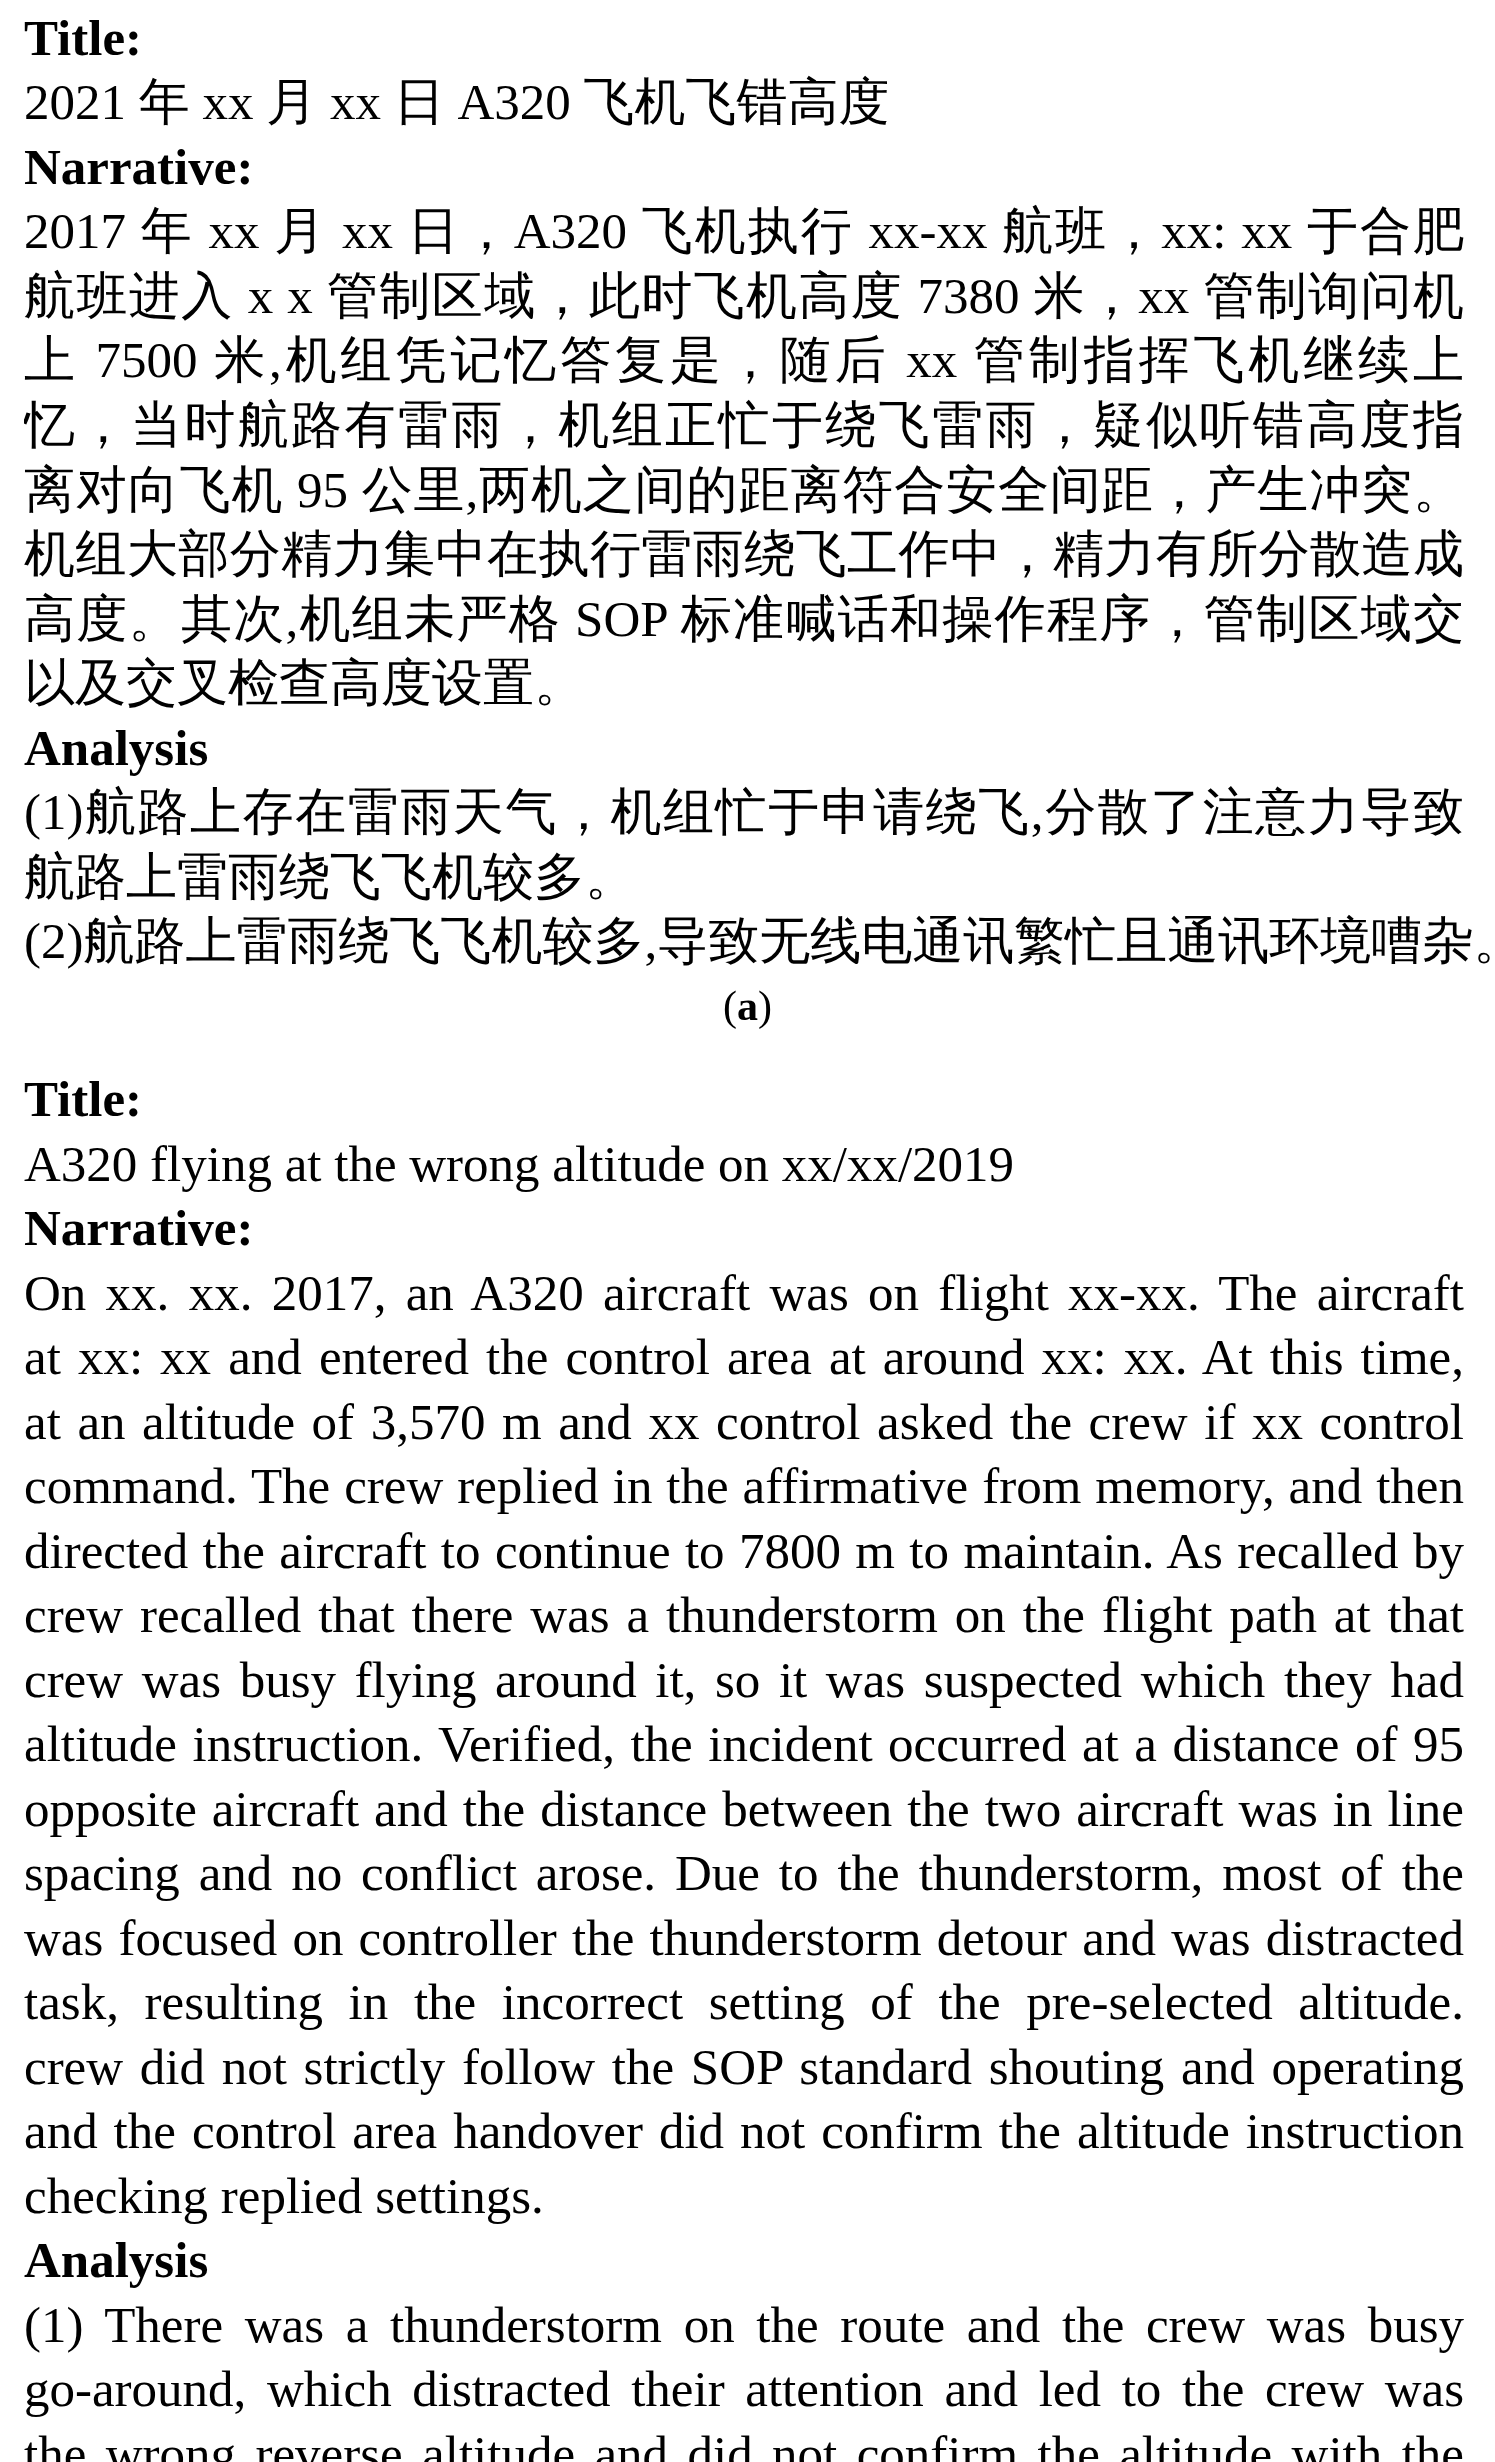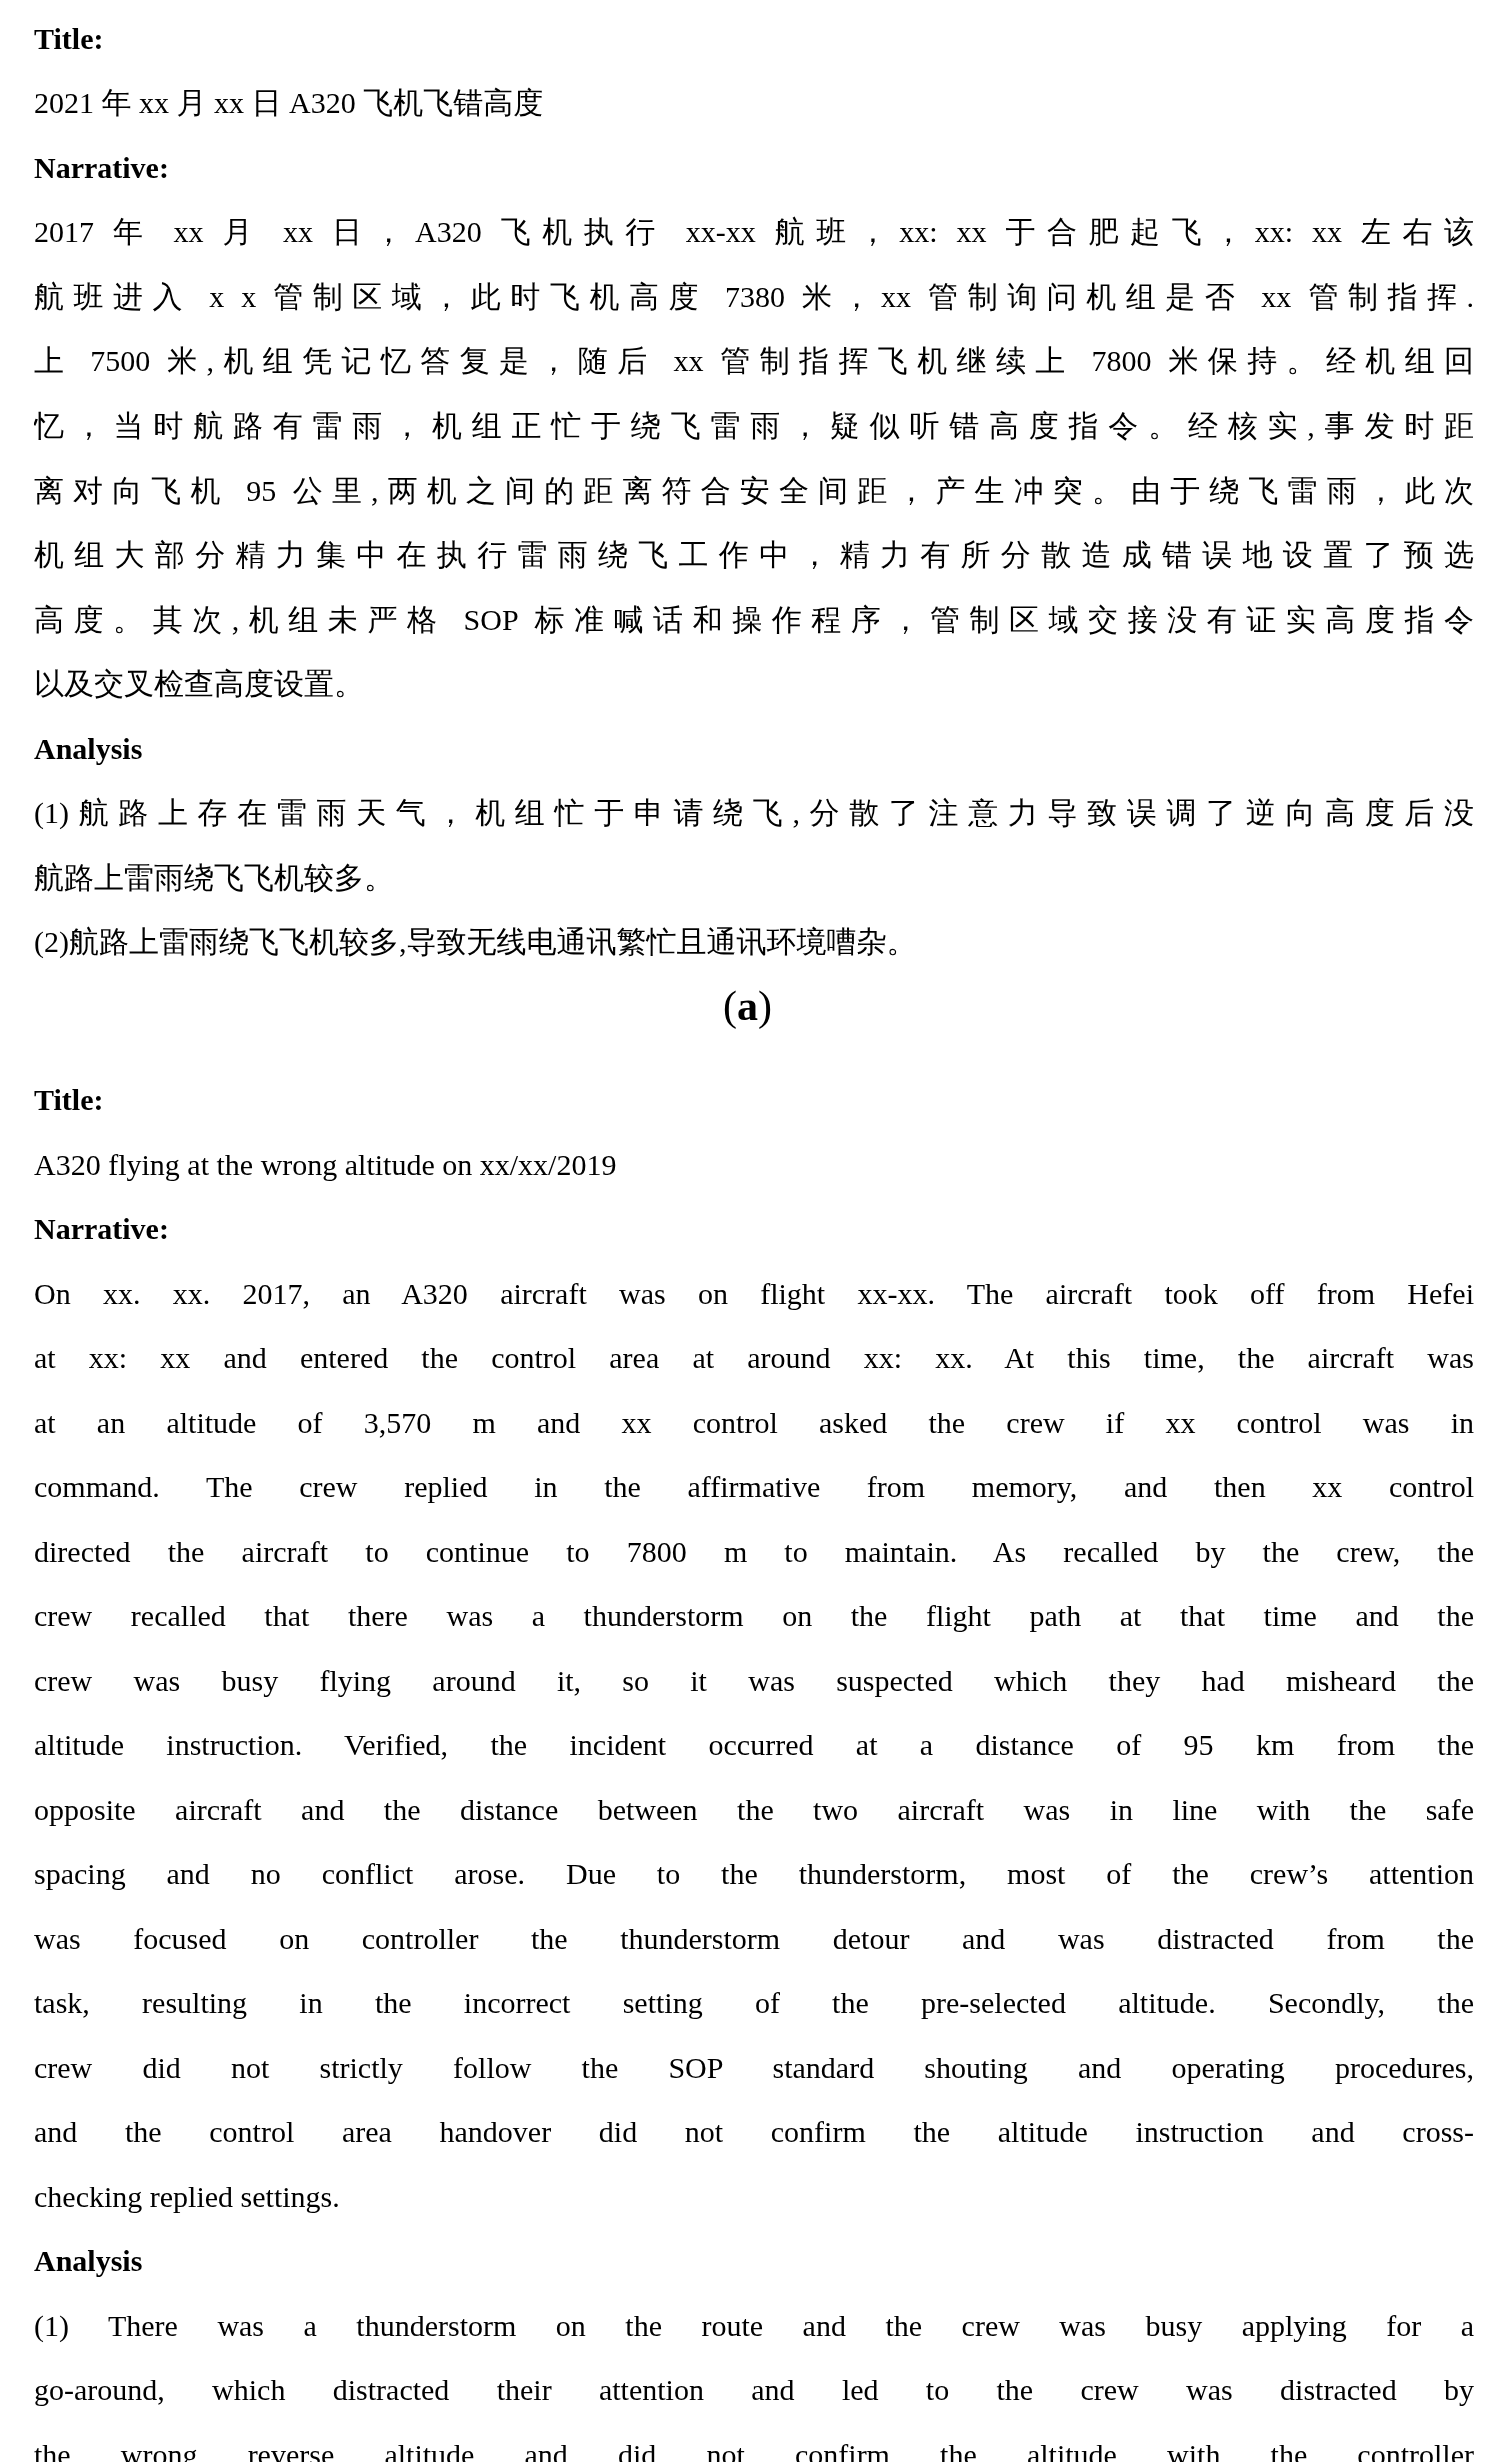--- a/index.html
+++ b/index.html
@@ -10,25 +10,25 @@
   body {
     width: 1495px;
     height: 2744px;
     position: relative;
     overflow: hidden;
     color: #000000;
     font-family: "Liberation Serif", "DejaVu Serif", serif;
   }
   .line {
     position: absolute;
-    left: 34px;
+    left: 24px;
     width: 1440px;
     height: 65px;
     line-height: 65px;
-    font-size: 30px;
+    font-size: 51px;
     white-space: nowrap;
     overflow: visible;
   }
   .line.justify {
     white-space: normal;
     text-align: justify;
     text-align-last: justify;
     overflow: hidden;
   }
   .line.heading {

